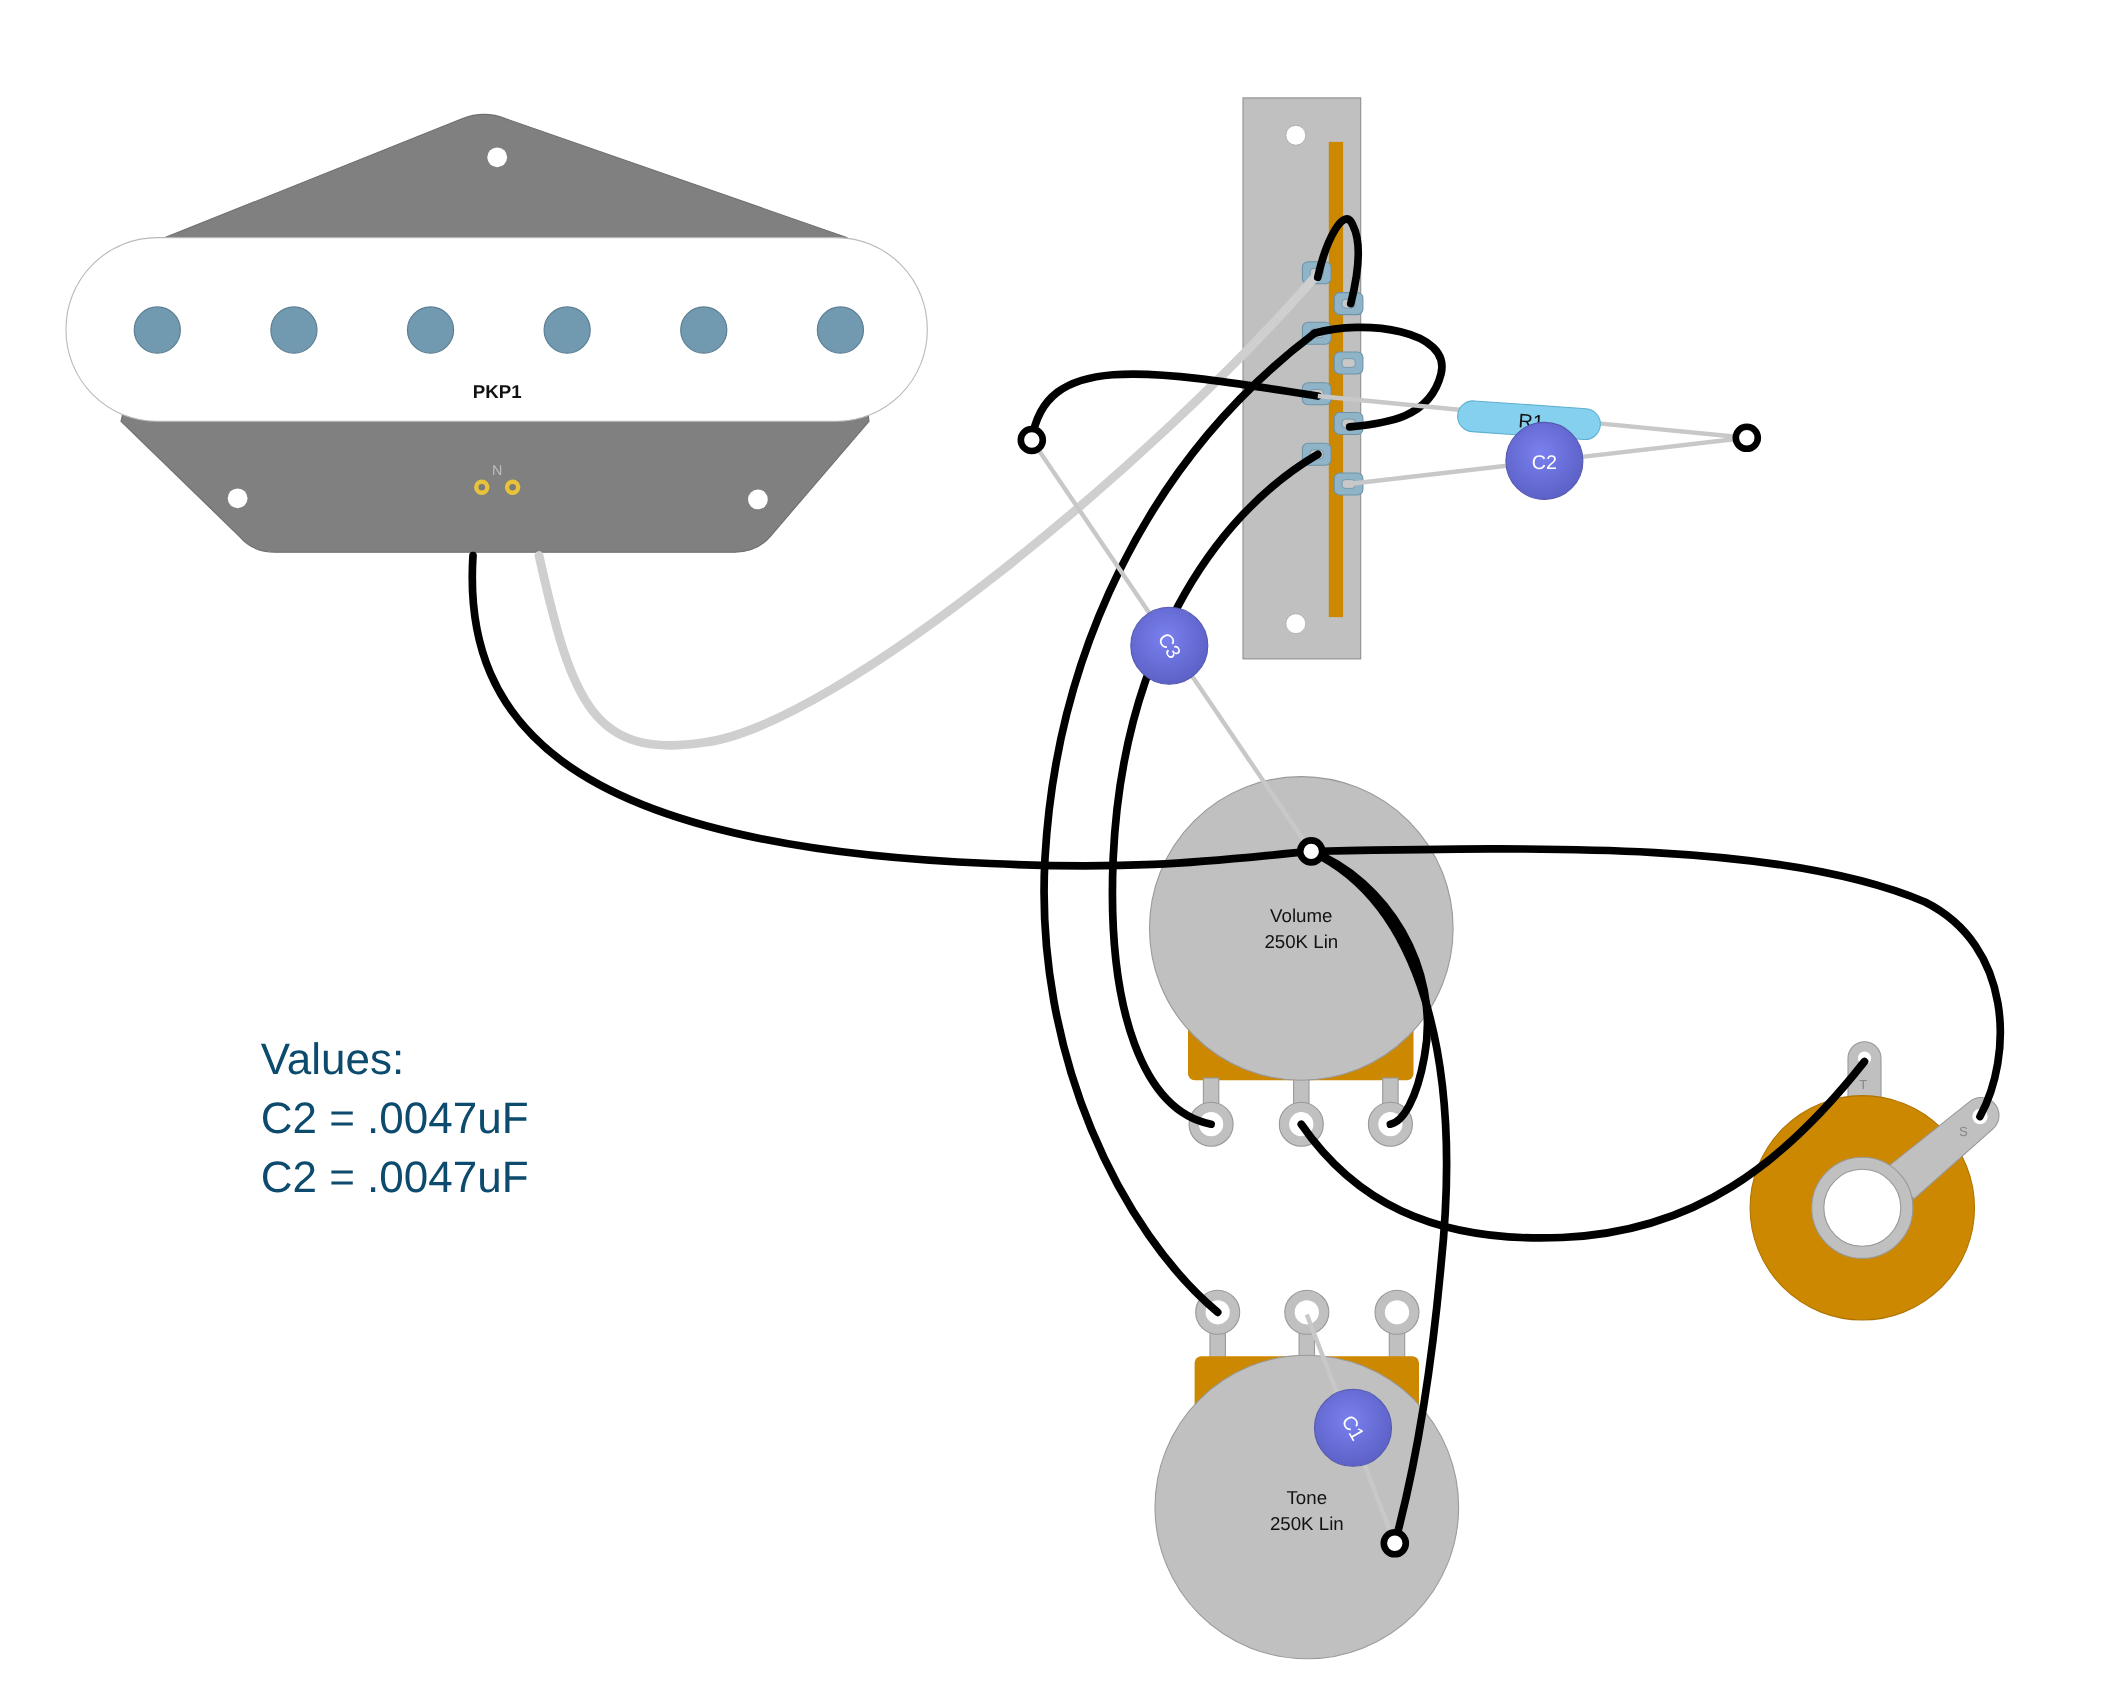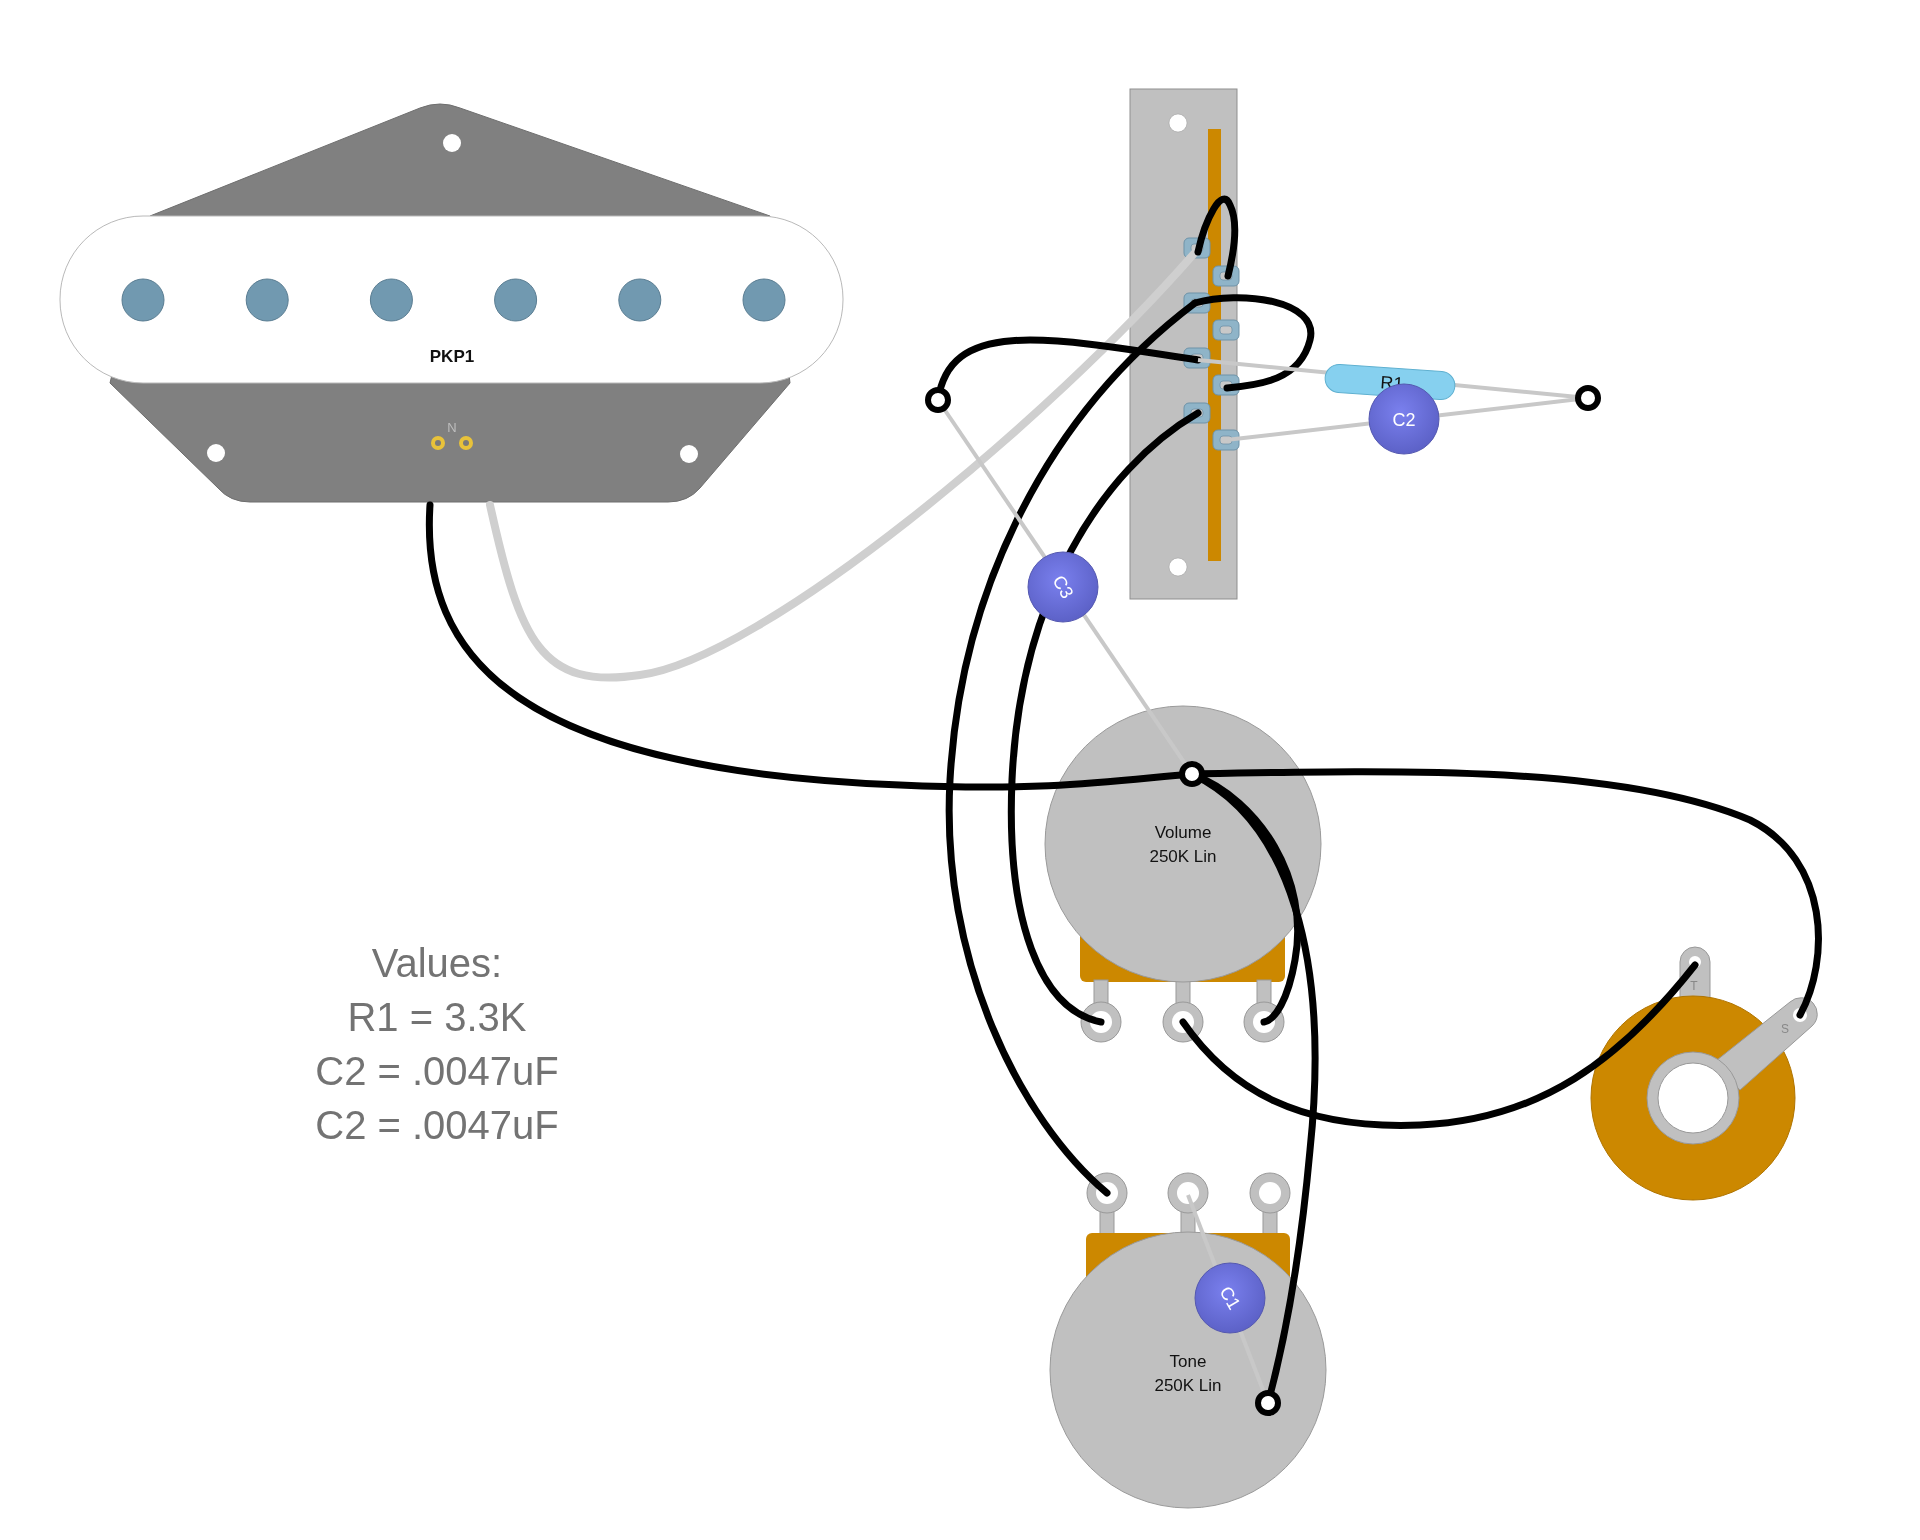--- a/index.html
+++ b/index.html
@@ -1,20 +1,20 @@
 <!DOCTYPE html>
 <html><head>
   <meta charset="utf-8">
   <style>
     html, body { margin: 0; padding: 0; background: #ffffff; }
     body { width: 1920px; height: 1540px; overflow: hidden; position: relative; font-family: "Liberation Sans", sans-serif; }
     #diagram { position: absolute; left: 0; top: 0; width: 1920px; height: 1540px; }
     .lbl { font-family: "Liberation Sans", sans-serif; fill: #111; }
     .cap-lbl { font-family: "Liberation Sans", sans-serif; fill: #ffffff; font-size: 18px; }
-    .values { position: absolute; left: 237px; top: 936px; width: 400px; text-align: center; font-family: "Liberation Sans", sans-serif; font-size: 40px; line-height: 54px; color: #737373; }
+    .values { position: absolute; left: 237px; top: 936px; width: 400px; font-family: "Liberation Sans", sans-serif; font-size: 40px; line-height: 54px; color: #0c4a6e; }
     .values div { white-space: nowrap; }
   </style>
 </head>
 <body>
 
 <svg id="diagram" viewBox="0 0 1920 1540" xmlns="http://www.w3.org/2000/svg">
   <defs>
     <radialGradient id="capGrad" cx="45%" cy="40%" r="65%">
       <stop offset="0%" stop-color="#7a80ee"></stop>
       <stop offset="100%" stop-color="#5a5fc4"></stop>
@@ -168,16 +168,15 @@
     <text class="cap-lbl" x="1063" y="593" text-anchor="middle" transform="rotate(60 1063 587)">C3</text>
   </g>
   <g>
     <circle cx="1230" cy="1298" r="35" fill="url(#capGrad)" stroke="#5458b0" stroke-width="1"></circle>
     <text class="cap-lbl" x="1230" y="1304" text-anchor="middle" transform="rotate(60 1230 1298)">C1</text>
   </g>
 </svg>
 
 <div class="values">
   <div>Values:</div>
-  <div>R1 = 3.3K</div>
   <div>C2 = .0047uF</div>
   <div>C2 = .0047uF</div>
 </div>
 
 </body></html>

